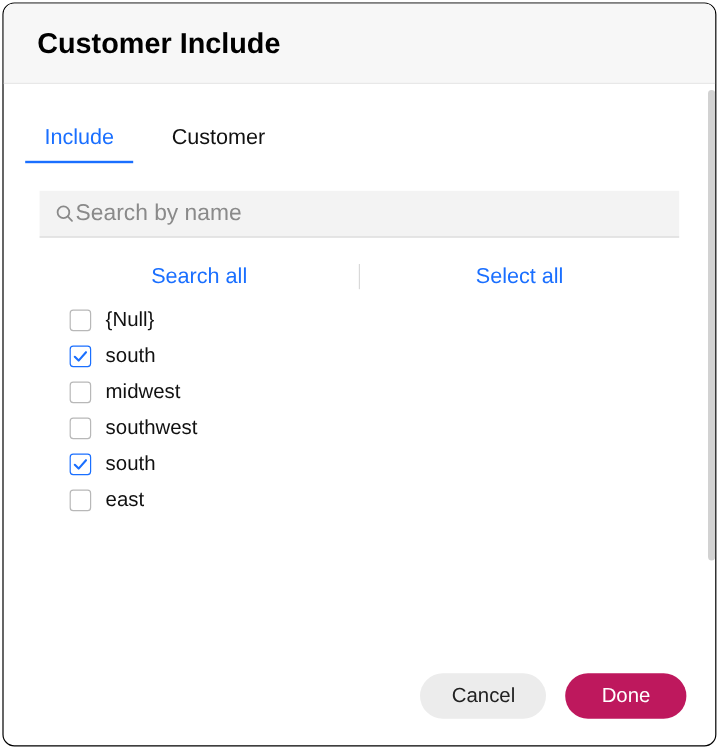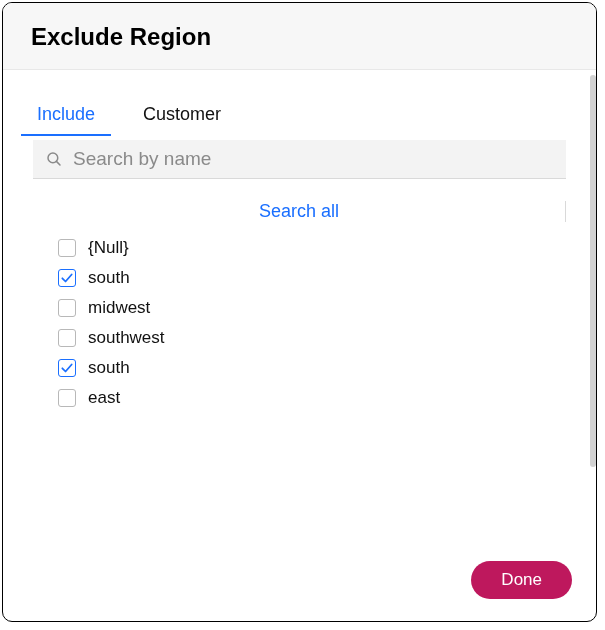--- a/index.html
+++ b/index.html
@@ -57,27 +57,26 @@
   .tab.active::after {
     content: "";
     position: absolute;
     left: -12px;
     right: -12px;
     bottom: -1px;
     height: 2px;
     background: #1a6fff;
   }
   .search-wrap {
-    margin-top: 4px;
+    margin-top: 23px;
     background: #f3f3f3;
     border-bottom: 1px solid #d9d9d9;
     display: flex;
     align-items: center;
     padding: 8px 12px;
-    gap: 10px;
   }
   .search-icon svg {
     display: block;
   }
   .search-input {
     flex: 1;
     border: none;
     outline: none;
     background: transparent;
     font-size: 19px;
@@ -170,21 +169,21 @@
     background: #d2d2d2;
     border-radius: 3px;
   }
 </style>
 </head>
 <body>
 
 <div class="dialog">
 
   <div class="header">
-    <h1>Exclude Region</h1>
+    <h1>Customer Include</h1>
   </div>
 
   <div class="scroll-indicator"></div>
 
   <div class="body">
 
     <div class="tabs">
       <div class="tab active">Include</div>
       <div class="tab">Customer</div>
     </div>
@@ -196,20 +195,23 @@
           <line x1="20" y1="20" x2="15.2" y2="15.2"></line>
         </svg>
       </span>
       <input class="search-input" type="text" placeholder="Search by name" style="">
     </div>
 
     <div class="bulk-actions">
       <div class="bulk-half">
         <button class="bulk-link">Search all</button>
       </div>
+      <div class="bulk-half">
+        <button class="bulk-link">Select all</button>
+      </div>
     </div>
 
     <div class="options">
         <div class="option-row">
           <div class="checkbox"></div>
           <span class="option-label">{Null}</span>
         </div>
         <div class="option-row">
           <div class="checkbox checked">
             <svg width="14" height="14" viewBox="0 0 24 24" fill="none" stroke="#1a6fff" stroke-width="3" stroke-linecap="round" stroke-linejoin="round">
@@ -236,16 +238,17 @@
         </div>
         <div class="option-row">
           <div class="checkbox"></div>
           <span class="option-label">east</span>
         </div>
       </div>
 
   </div>
 
   <div class="footer">
+    <button class="btn btn-secondary">Cancel</button>
     <button class="btn btn-primary">Done</button>
   </div>
 
 </div>
 
 </body></html>

